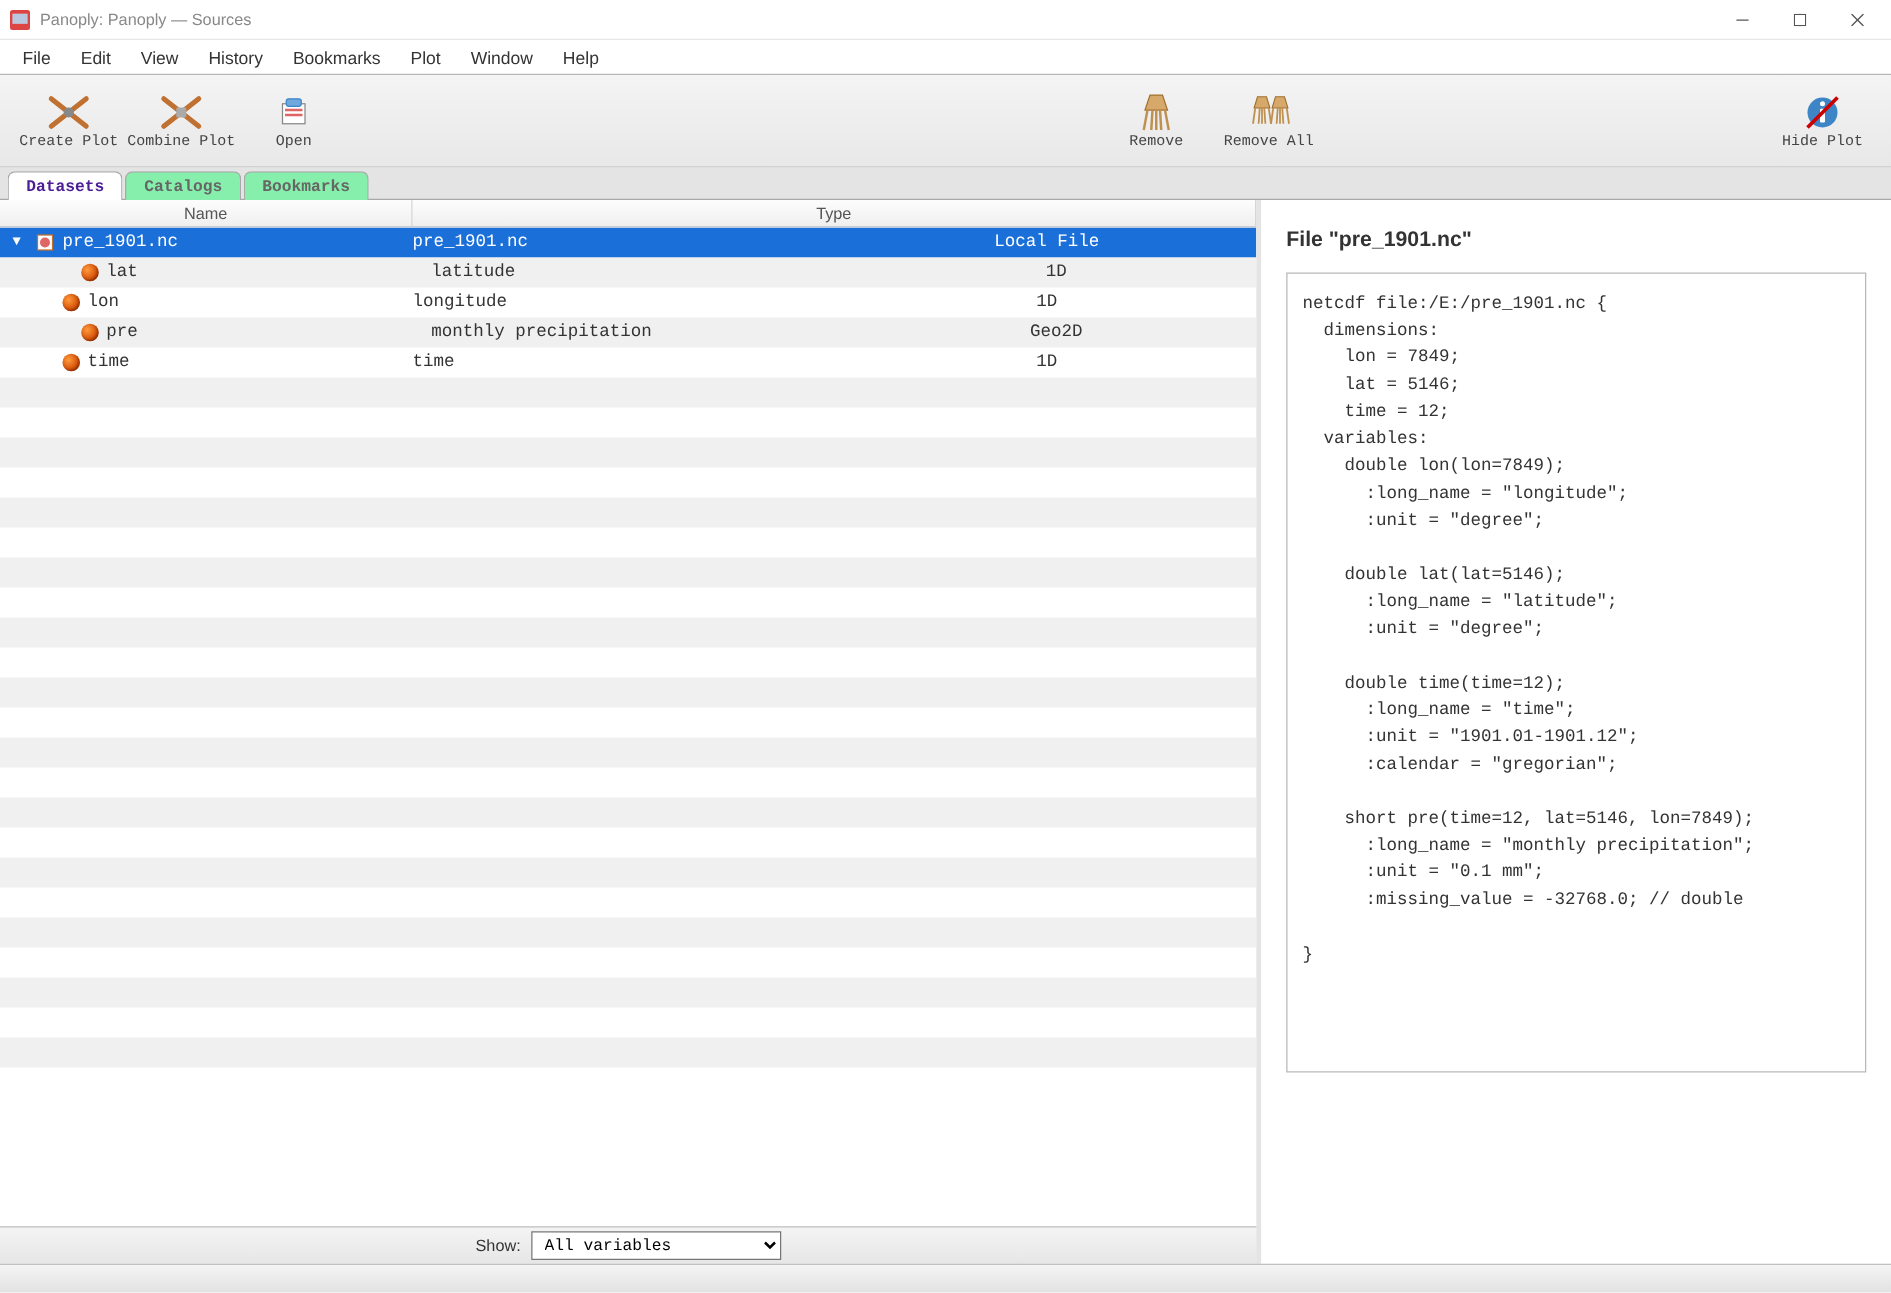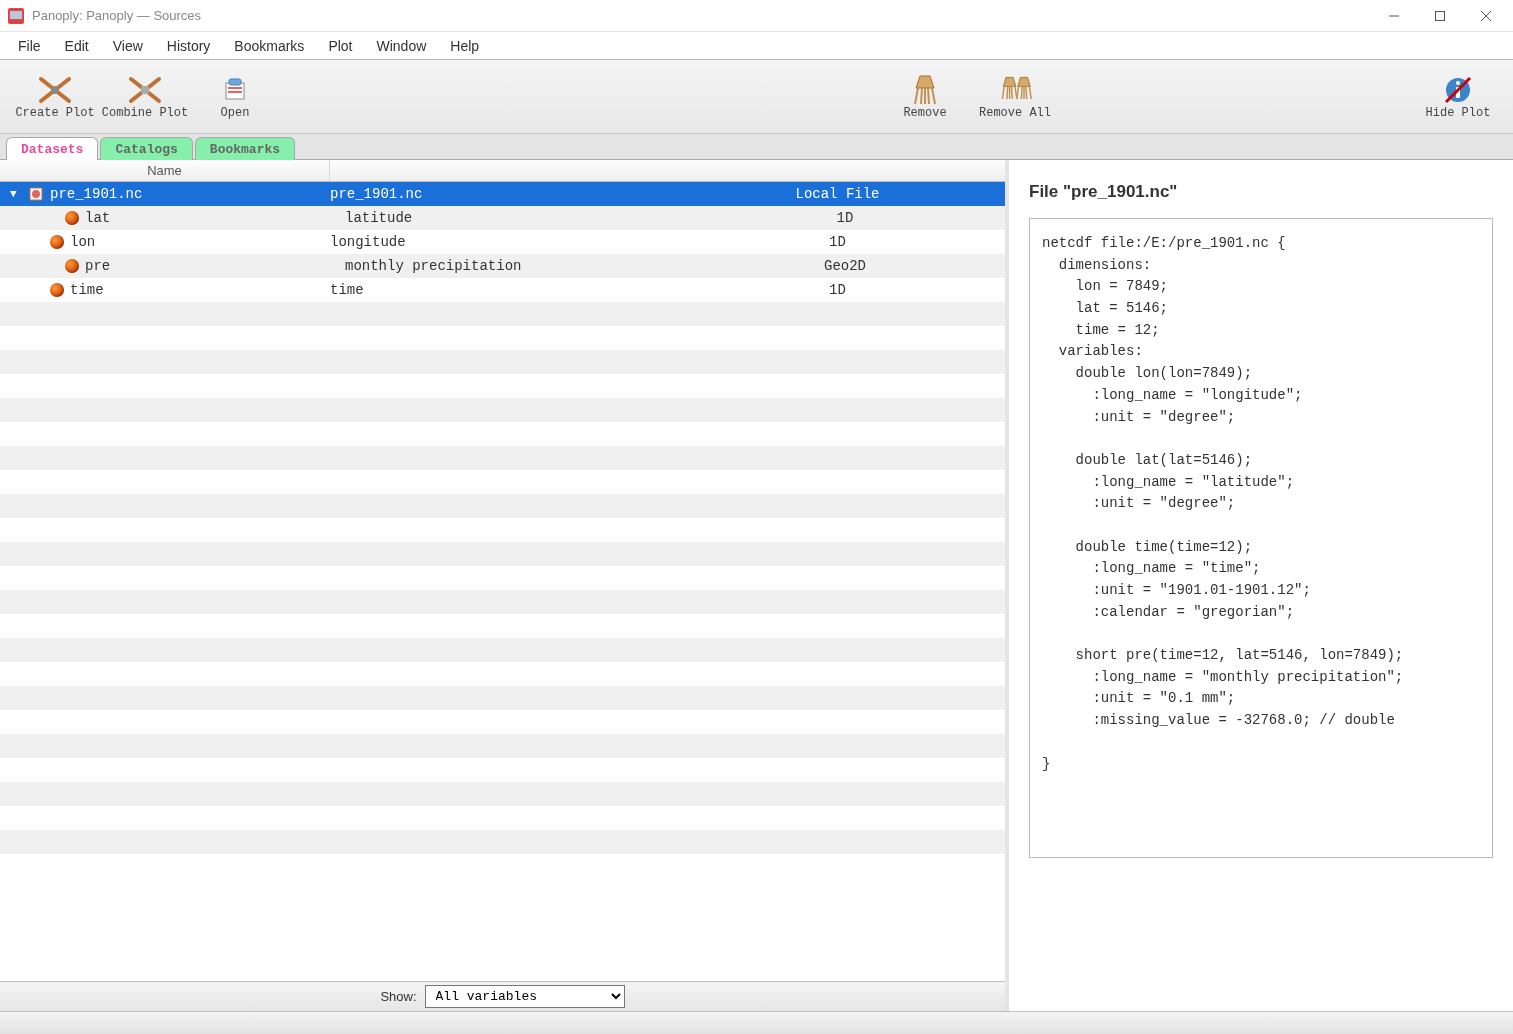--- a/index.html
+++ b/index.html
@@ -81,21 +81,21 @@
     border: 1px solid #a8a8a8;
     border-bottom: none;
     border-radius: 6px 6px 0 0;
     font-family: "Courier New", monospace;
     font-size: 13px;
     font-weight: bold;
     color: #666;
     position: relative;
     top: 1px;
   }
-  .tab.active { background: #ffffff; color:#ec4899; }
+  .tab.active { background: #ffffff; color:#4c1d95; }
   
   .main {
     flex:1;
     display:flex;
     min-height:0;
   }
   .left-pane {
     flex: 1;
     display:flex;
     flex-direction:column;
@@ -109,20 +109,21 @@
     overflow:auto;
   }
   
   .table-header {
     display:flex;
     height:22px;
     background: linear-gradient(#fdfdfd,#efefef);
     border-bottom:1px solid #c0c0c0;
     font-size:13px;
     color:#555;
+    justify-content:center;
   }
   .th { display:flex; align-items:center; justify-content:center; border-right:1px solid #d6d6d6; }
   .col-name { width: 330px; }
   .col-long { width: 340px; }
   .col-type { flex:1; }
   .table-body { flex:1; overflow:auto; background:#fff; }
   .row {
     display:flex;
     height:24px;
     align-items:center;
@@ -318,20 +319,21 @@
 <div class="tabrow">
   <div class="tab active">Datasets</div>
   <div class="tab">Catalogs</div>
   <div class="tab">Bookmarks</div>
 </div>
 
 <div class="main">
   <div class="left-pane">
     <div class="table-header">
       <div class="th col-name">Name</div>
+      <div class="th col-type">Type</div>
     </div>
     <div class="table-body stripes" id="table-body">
         <div class="row selected">
           <div class="cell name">
             <span class="tree-arrow">▼</span>
             <span class="file-icon-sm"><svg width="16" height="16" viewBox="0 0 16 16">
                 <rect x="2" y="2" width="12" height="12" fill="#fff" stroke="#c07030"></rect>
                 <circle cx="8" cy="8" r="4" fill="#e06666"></circle>
               </svg></span>
             <span>pre_1901.nc</span>

